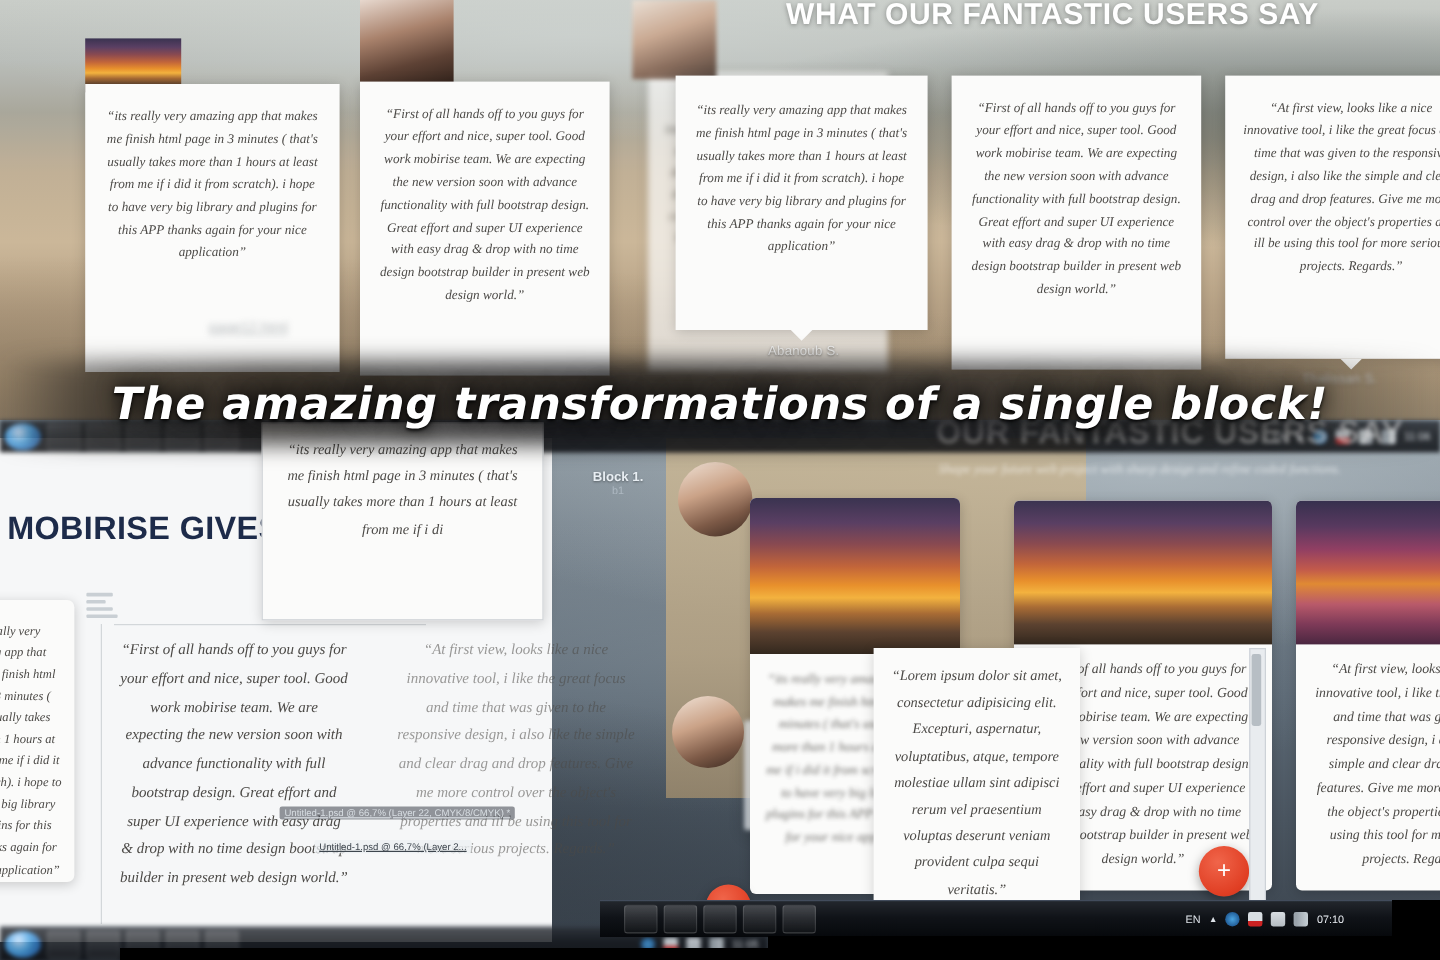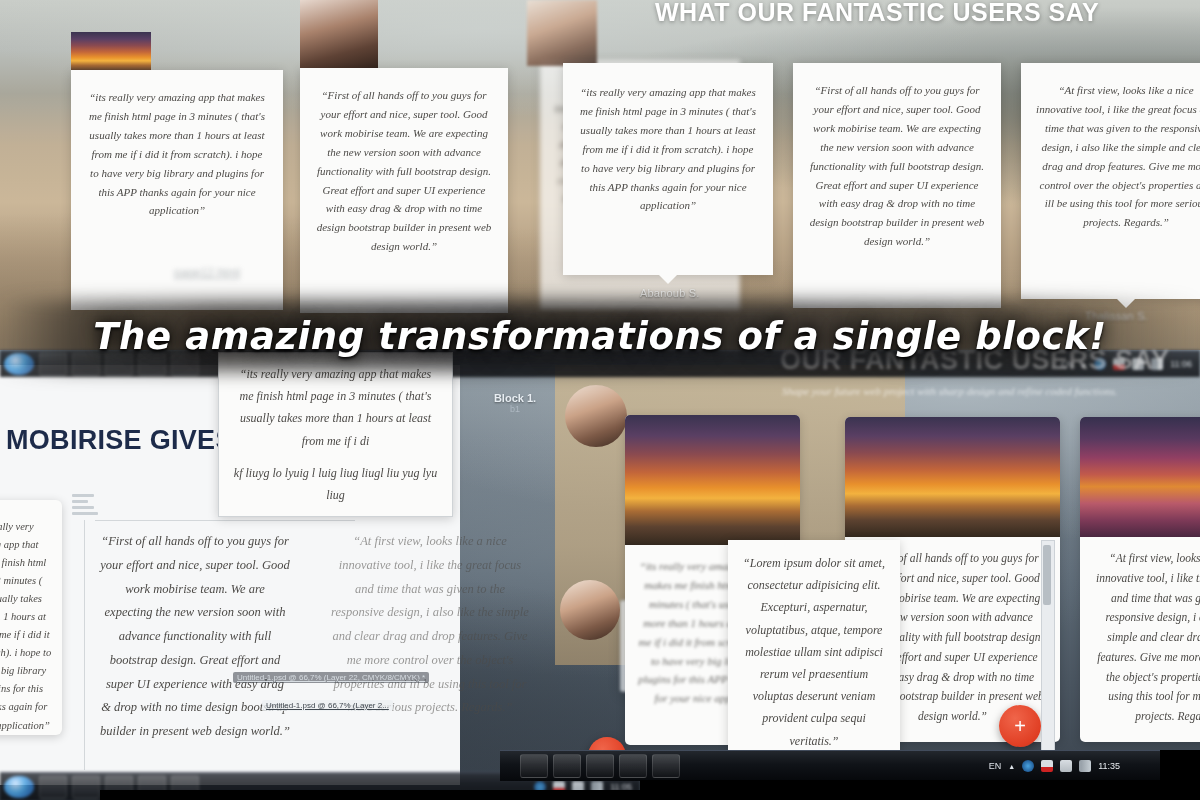--- a/index.html
+++ b/index.html
@@ -254,21 +254,20 @@
   <div style="position:absolute;left:100px;top:530px;width:190px;">
     <div class="q" style="font-family:'Liberation Serif',serif;font-style:italic;color:#4c4a47;text-align:center;font-size:12.5px;line-height:1.9;">“First of all hands off to you guys for your effort and nice, super tool. Good work mobirise team. We are expecting the new version soon with advance functionality with full bootstrap design. Great effort and super UI experience with easy drag &amp; drop with no time design bootstrap builder in present web design world.”</div>
   </div>
 
   <div class="dim" style="position:absolute;left:330px;top:530px;width:200px;">
     <div class="q" style="font-family:'Liberation Serif',serif;font-style:italic;color:#4c4a47;text-align:center;font-size:12.5px;line-height:1.9;">“At first view, looks like a nice innovative tool, i like the great focus and time that was given to the responsive design, i also like the simple and clear drag and drop features. Give me more control over the object's properties and ill be using this tool for more serious projects. Regards.”</div>
   </div>
 
   <div class="card" style="left:218px;top:352px;width:235px;height:165px;padding:10px 14px 0;border:1px solid #cfd3d6;">
     <div class="q" style="font-size:12px;line-height:1.85;">“its really very amazing app that makes me finish html page in 3 minutes ( that's usually takes more than 1 hours at least from me if i di</div>
-    <div class="q" style="font-size:12px;line-height:1.85;margin-top:10px;">kf liuyg lo lyuig l luig  liug  liugl liu yug lyu liug</div>
   </div>
 
   <div class="blk-label" style="left:470px;top:392px;width:90px;">
     <div class="t">Block 1.</div>
     <div class="s">b1</div>
   </div>
 
   <div class="panel blurred" style="left:620px;top:600px;width:170px;height:90px;">
     <div style="position:absolute;left:8px;top:4px;font-size:8px;color:#8b949c;">Mobirise 3.03</div>
     <div style="position:absolute;left:10px;top:18px;font-size:11px;font-weight:bold;color:#2b3138;">Block 6</div>
@@ -334,21 +333,21 @@
     <div class="tb-btn"></div>
     <div class="tb-btn"></div>
     <div class="tb-btn"></div>
     <div class="tray" style="padding-right:40px;">
       <span>EN</span>
       <span style="font-size:7px;">▲</span>
       <span class="ic" style="background:radial-gradient(circle,#4aa3e0,#11407a);border-radius:50%;"></span>
       <span class="ic" style="background:linear-gradient(#d8dde2 60%,#cc2222 60%);"></span>
       <span class="ic" style="background:linear-gradient(#d8dde2,#b5bcc2);"></span>
       <span class="ic" style="background:linear-gradient(90deg,#9aa3ab 20%,#c6ced4 100%);"></span>
-      <span class="clock">11:35</span>
+      <span class="clock">07:10</span>
     </div>
   </div>
 
   <div class="blackbar" style="left:1160px;top:750px;width:40px;height:50px;"></div>
   <div class="blackbar" style="left:640px;top:780px;width:560px;height:20px;"></div>
   <div class="blackbar" style="left:100px;top:790px;width:540px;height:10px;"></div>
 
   <div class="banner-blur"></div>
   <div class="banner">The amazing transformations of a single block!</div>
 

